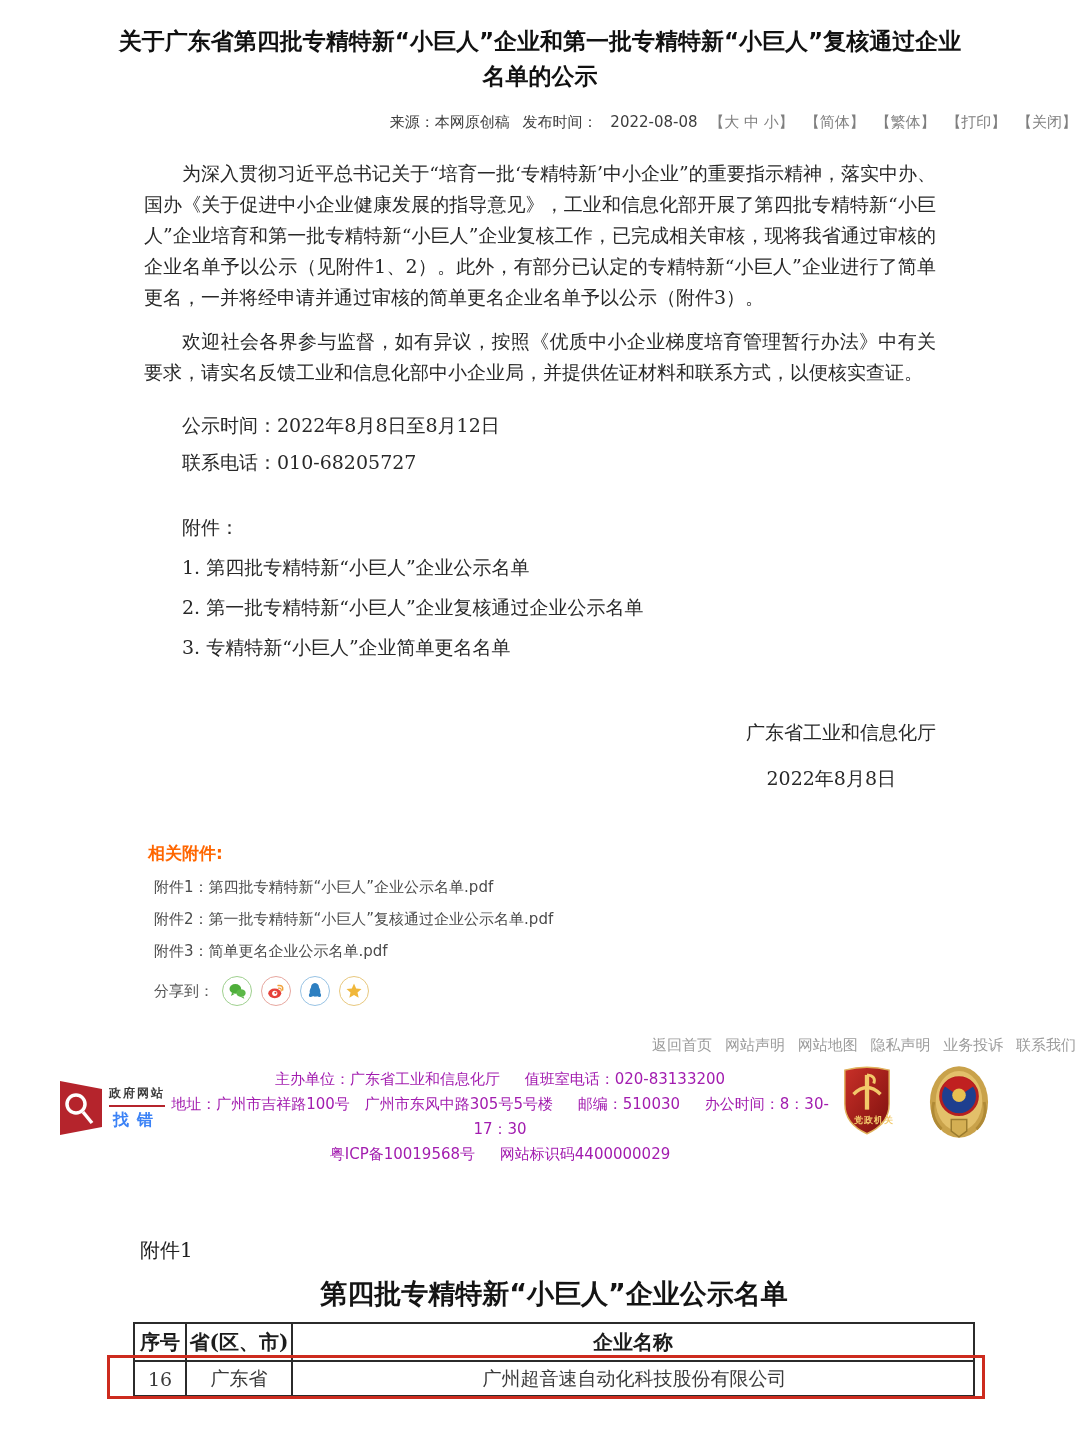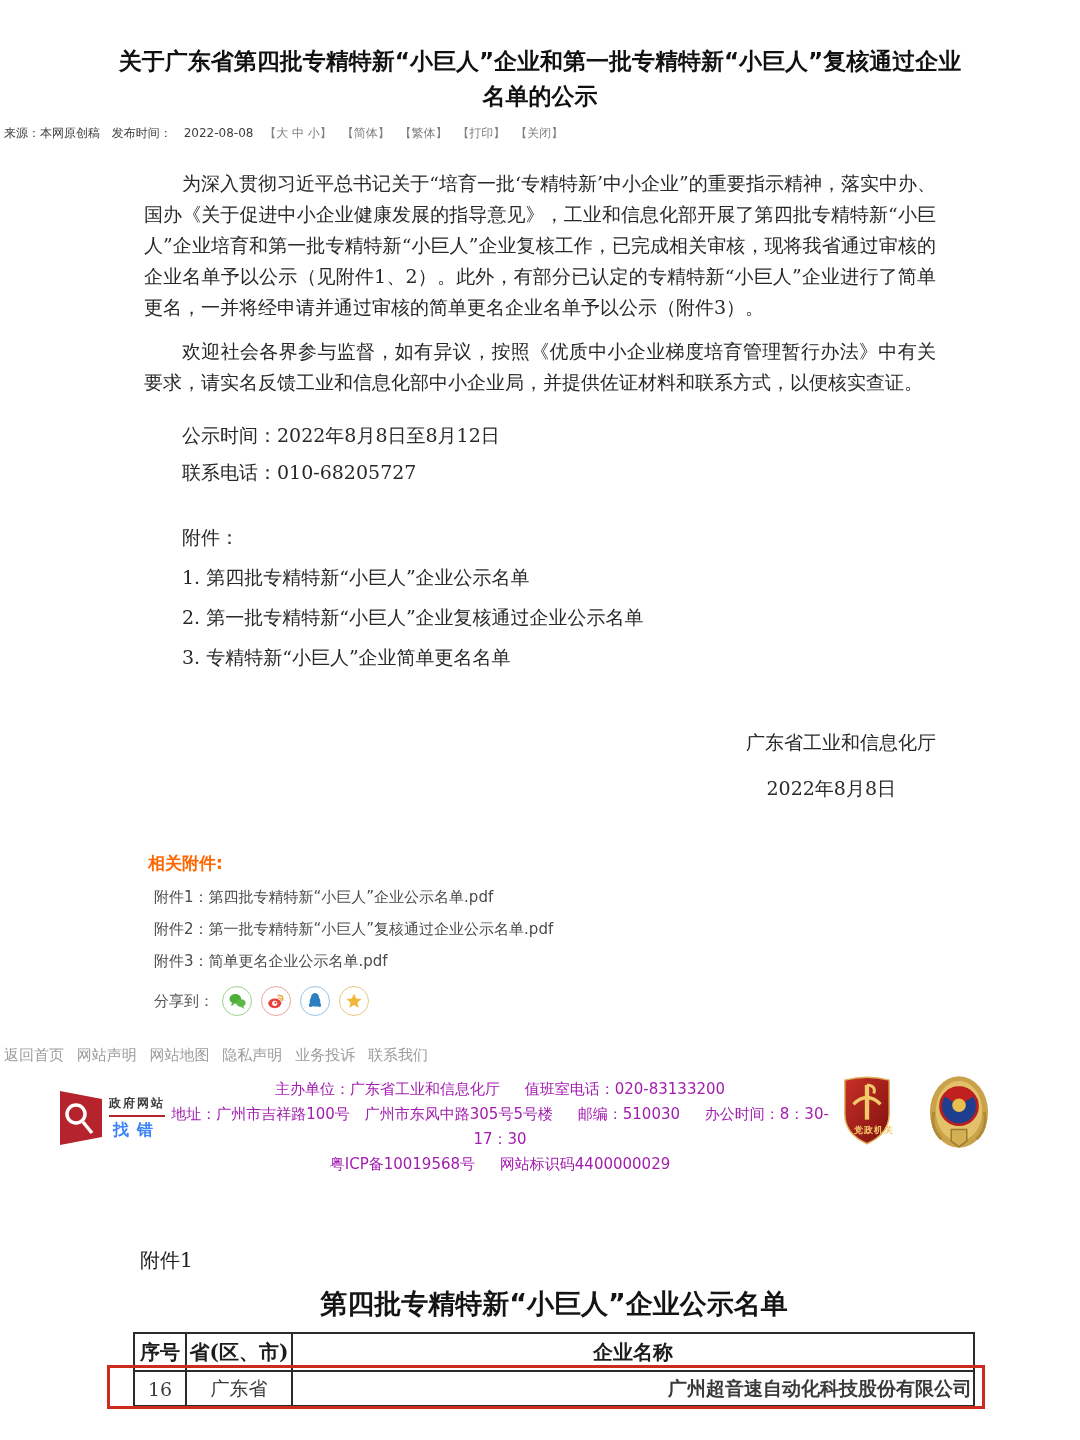--- a/index.html
+++ b/index.html
@@ -4,26 +4,26 @@
 <style>
   html,body{margin:0;padding:0;}
   body{
     width:1080px;height:1440px;background:#ffffff;position:relative;
     font-family:"DejaVu Serif","Liberation Serif",serif;color:#262626;
     overflow:hidden;
   }
 
   
   .title{
-    padding-top:44px;width:850px;margin:0 auto;text-align:center;
+    padding-top:24px;width:850px;margin:0 auto;text-align:center;
     font-family:"DejaVu Sans","Liberation Sans",sans-serif;
     font-weight:bold;font-size:23px;line-height:1.5;color:#111;
   }
   .meta{
-    margin-top:12px;text-align:left;font-size:12px;color:#3d3d3d;
+    margin-top:20px;text-align:right;font-size:15px;color:#3d3d3d;
     font-family:"DejaVu Sans","Liberation Sans",sans-serif;
   }
   .meta .seg{margin:0 4px;}
   .meta .btn{color:#7f7f7f;margin:0 3px;cursor:pointer;}
 
   
   .content{width:792px;margin:26px auto 0;font-size:19px;line-height:31px;color:#282828;}
   .content p{margin:0;text-indent:2em;text-align:justify;}
   .p1{margin-bottom:13px !important;}
   .p2{margin-bottom:22px !important;}
@@ -43,21 +43,21 @@
     width:30px;height:30px;border-radius:50%;background:#fff;box-sizing:border-box;
     display:flex;align-items:center;justify-content:center;margin-right:9px;cursor:pointer;
   }
   .ic-wechat{border:1.5px solid #9fd08f;}
   .ic-weibo{border:1.5px solid #e7a79f;}
   .ic-qq{border:1.5px solid #98c3e4;}
   .ic-qzone{border:1.5px solid #e8c87e;}
 
   
   .footer-nav{
-    margin-top:30px;text-align:left;font-size:15px;color:#9c9c9c;
+    margin-top:30px;text-align:right;font-size:15px;color:#9c9c9c;
     font-family:"DejaVu Sans","Liberation Sans",sans-serif;
   }
   .footer-nav span{margin:0 4px;cursor:pointer;}
   .footer{position:relative;margin-top:12px;height:128px;
     font-family:"DejaVu Sans","Liberation Sans",sans-serif;}
   .footer-text{width:660px;margin-left:170px;text-align:center;font-size:15px;
     color:#a21caf;line-height:25px;}
   .footer-text .gap{margin:0 10px;}
   .gov-logo{position:absolute;left:58px;top:10px;display:flex;align-items:center;cursor:pointer;}
   .logo-text{margin-left:5px;}
@@ -77,21 +77,21 @@
   .doc-body{margin-left:133px;width:842px;position:relative;}
   .doc-title{
     text-align:center;font-family:"DejaVu Sans","Liberation Sans",sans-serif;
     font-weight:bold;font-size:27px;color:#141414;margin:12px 0 10px;
   }
   .table-wrap{position:relative;}
   table.doc-table{width:842px;border-collapse:collapse;table-layout:fixed;}
   .doc-table th,.doc-table td{border:2px solid #2b2b2b;}
   .doc-table th{height:34px;font-size:20px;font-weight:bold;color:#1c1c1c;}
   .doc-table td{height:31px;font-size:19px;color:#3a3a3a;text-align:center;}
-  .doc-table td.company{text-align:right;padding-left:4px;font-weight:bold;}
+  .doc-table td.company{text-align:center;padding-left:4px;}
   .col-no{width:52px;}
   .col-prov{width:106px;}
   .red-box{
     position:absolute;left:-26px;top:33px;width:878px;height:44px;
     border:3px solid #cd2b1e;box-sizing:border-box;pointer-events:none;
   }
 </style>
 </head>
 <body>
 

